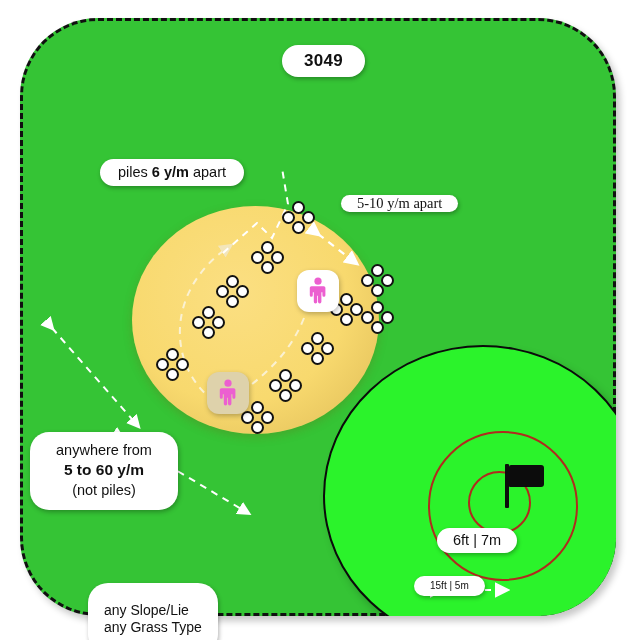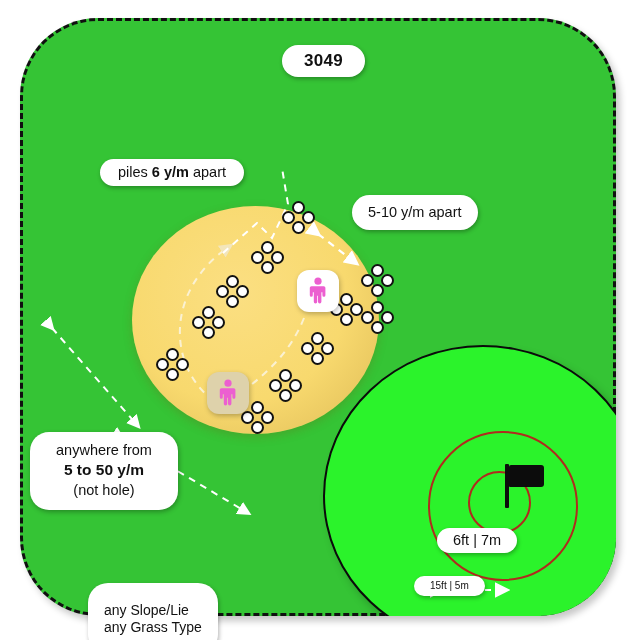--- a/index.html
+++ b/index.html
@@ -54,21 +54,21 @@
   
   .pill{
     position:absolute;background:#ffffff;border-radius:22px;
     color:#111;line-height:1.18;text-align:center;
     box-shadow:1px 2px 4px rgba(0,0,0,.30);
     white-space:nowrap;
   }
   .pill b{font-weight:700;}
   .title-pill{left:282px;top:45px;padding:6px 22px;font-size:17px;font-weight:700;letter-spacing:.3px;}
   .piles-pill{left:100px;top:159px;padding:5px 18px;font-size:14.5px;}
-  .apart-pill{left:352px;top:195px;padding:9px 16px;font-size:14.5px;}
+  .apart-pill{left:341px;top:195px;padding:0 16px;font-size:14.5px;font-family:Liberation Serif, serif;}
   .ft6-pill{left:437px;top:528px;padding:4px 16px;font-size:14.5px;}
   .ft15-pill{left:414px;top:576px;padding:4px 16px;font-size:10px;}
   .slope-pill{left:88px;top:583px;padding:19px 16px;font-size:14px;text-align:left;border-radius:20px;}
 
   .box{
     position:absolute;background:#ffffff;border-radius:19px;
     box-shadow:1px 2px 5px rgba(0,0,0,.30);
     color:#111;text-align:center;line-height:1.32;
   }
   .hole-box{left:30px;top:432px;width:132px;padding:9px 8px 10px;font-size:14.5px;}
@@ -246,22 +246,22 @@
   </div>
 
   <div class="pill apart-pill">5-10 y/m apart</div>
 
   <div class="pill ft6-pill">6ft | 7m</div>
 
   <div class="pill ft15-pill">15ft | 5m</div>
 
   <div class="box hole-box">
     <div class="ln1">anywhere from</div>
-    <div class="ln2">5 to 50 y/m</div>
-    <div class="ln4">(not hole)</div>
+    <div class="ln2">5 to 60 y/m</div>
+    <div class="ln4">(not piles)</div>
   </div>
 
   <div class="pill slope-pill">
     <div>any Slope/Lie</div>
     <div>any Grass Type</div>
   </div>
 
 </div>
 
 </body></html>

